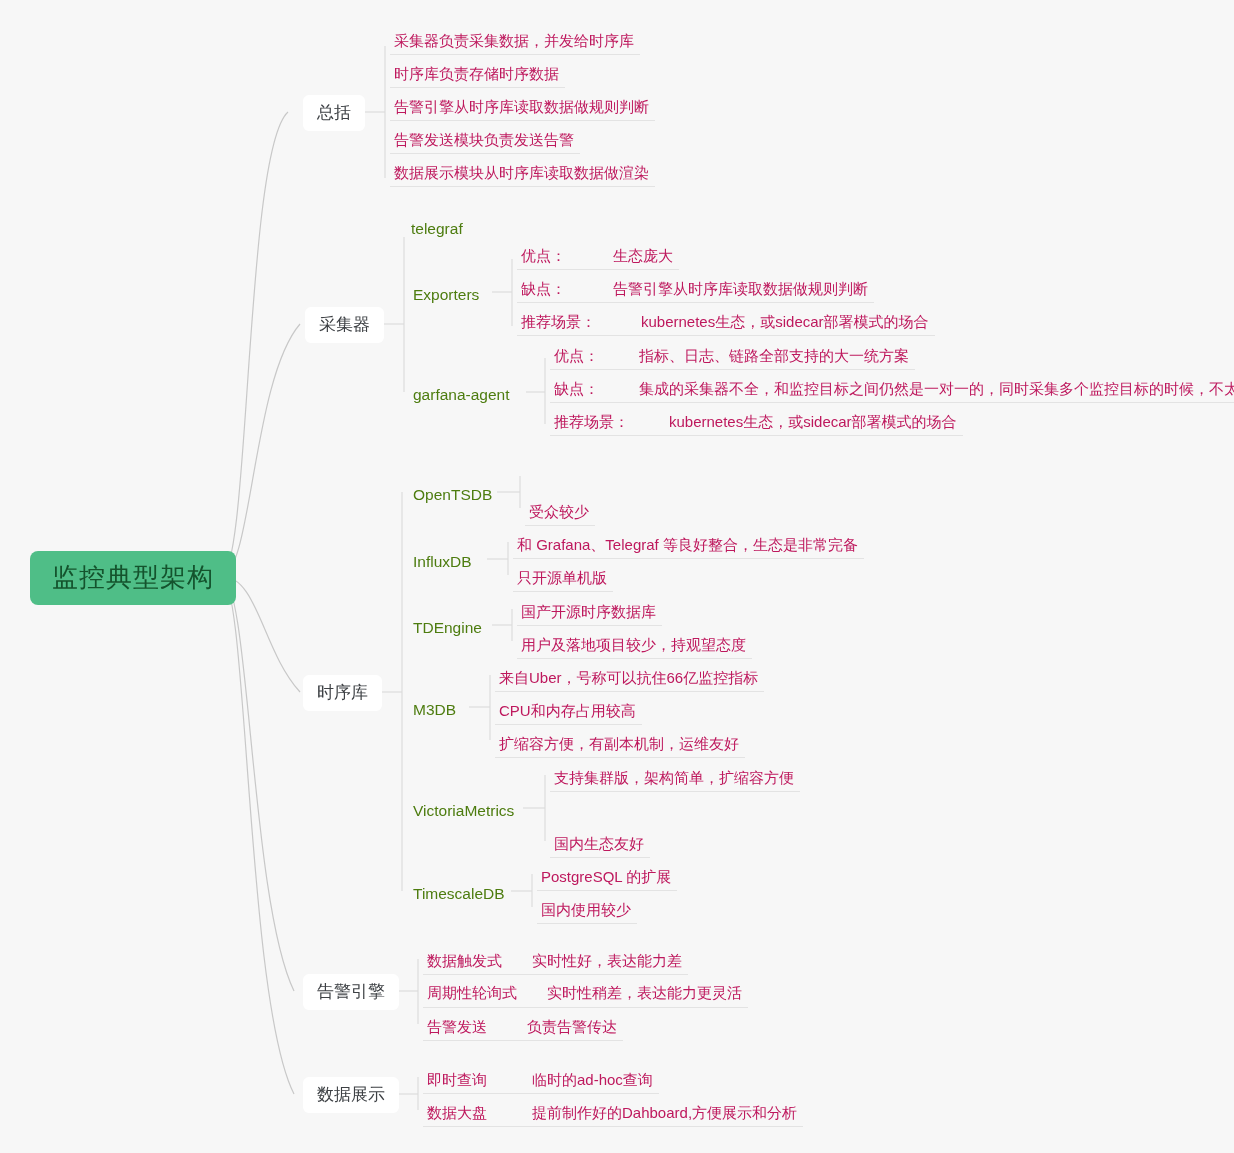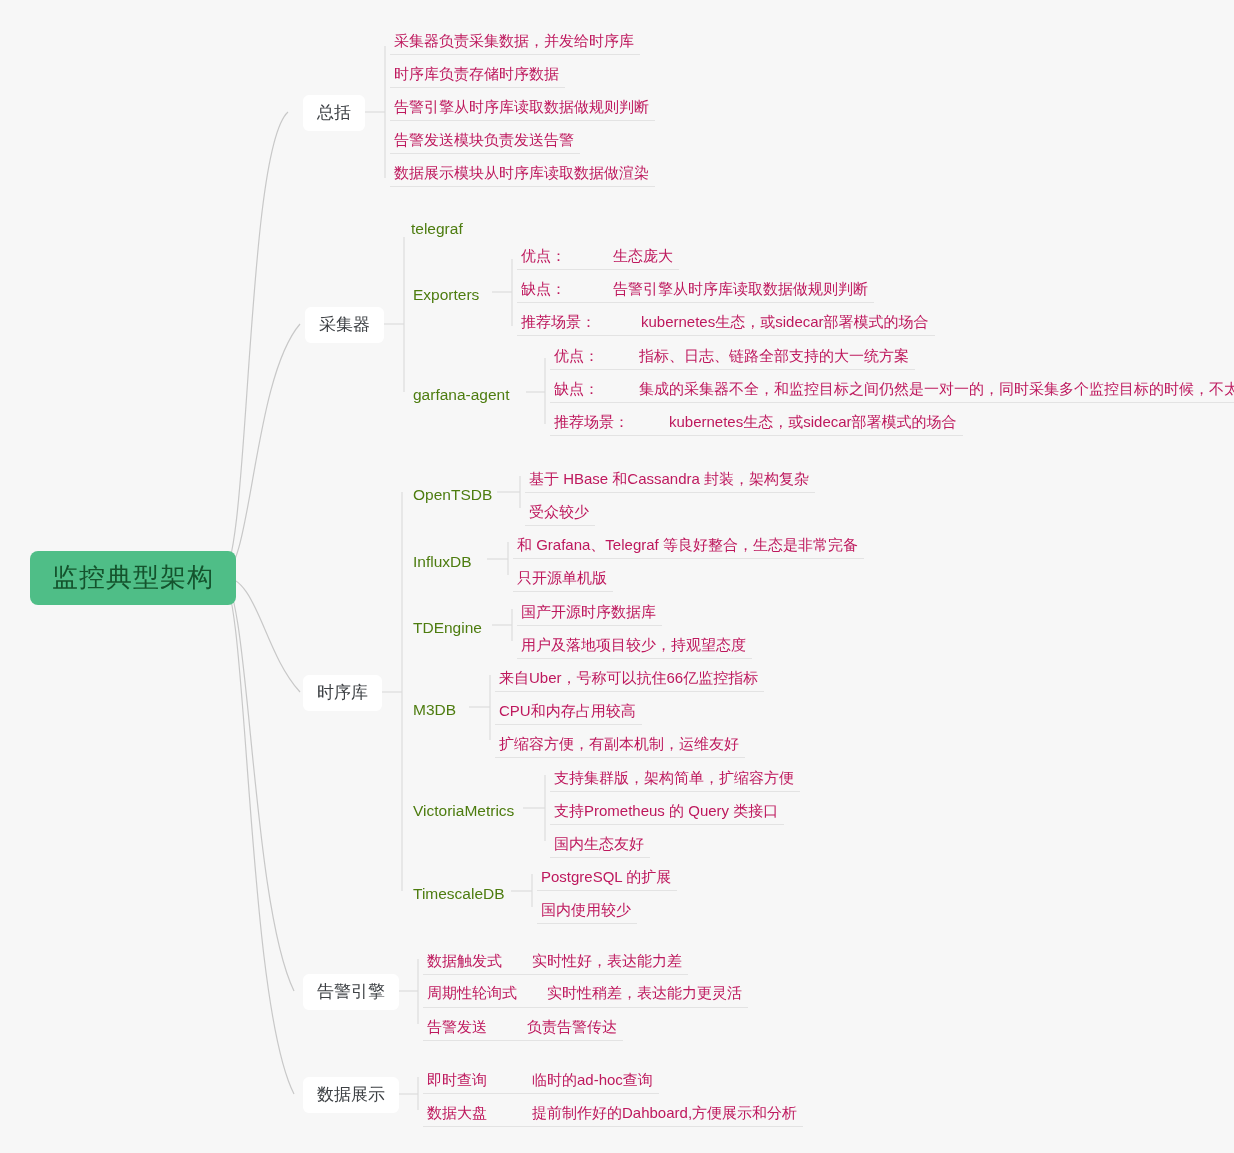--- a/index.html
+++ b/index.html
@@ -165,39 +165,37 @@
     <span class="v">集成的采集器不全，和监控目标之间仍然是一对一的，同时采集多个监控目标的时候，不太方便。</span>
   </div>
   <div class="node leaf kv" style="left:550px; top:411px;">
     <span class="k" style="width:115px;">推荐场景：</span>
     <span class="v">kubernetes生态，或sidecar部署模式的场合</span>
   </div>
 
   <div class="node lvl1" style="left:303px; top:675px;">时序库</div>
 
   <div class="node lvl2" style="left:411px; top:484px;">OpenTSDB</div>
-  <div class="node leaf" style="left:525px; top:468px;">基于 HBase 和Cassandra 封装，架构复杂</div>
   <div class="node leaf" style="left:525px; top:501px;">受众较少</div>
 
   <div class="node lvl2" style="left:411px; top:551px;">InfluxDB</div>
   <div class="node leaf" style="left:513px; top:534px;">和 Grafana、Telegraf 等良好整合，生态是非常完备</div>
   <div class="node leaf" style="left:513px; top:567px;">只开源单机版</div>
 
   <div class="node lvl2" style="left:411px; top:617px;">TDEngine</div>
   <div class="node leaf" style="left:517px; top:601px;">国产开源时序数据库</div>
   <div class="node leaf" style="left:517px; top:634px;">用户及落地项目较少，持观望态度</div>
 
   <div class="node lvl2" style="left:411px; top:699px;">M3DB</div>
   <div class="node leaf" style="left:495px; top:667px;">来自Uber，号称可以抗住66亿监控指标</div>
   <div class="node leaf" style="left:495px; top:700px;">CPU和内存占用较高</div>
   <div class="node leaf" style="left:495px; top:733px;">扩缩容方便，有副本机制，运维友好</div>
 
   <div class="node lvl2" style="left:411px; top:800px;">VictoriaMetrics</div>
   <div class="node leaf" style="left:550px; top:767px;">支持集群版，架构简单，扩缩容方便</div>
-  <div class="node leaf" style="left:550px; top:800px;">支持Prometheus 的 Query 类接口</div>
   <div class="node leaf" style="left:550px; top:833px;">国内生态友好</div>
 
   <div class="node lvl2" style="left:411px; top:883px;">TimescaleDB</div>
   <div class="node leaf" style="left:537px; top:866px;">PostgreSQL 的扩展</div>
   <div class="node leaf" style="left:537px; top:899px;">国内使用较少</div>
 
   <div class="node lvl1" style="left:303px; top:974px;">告警引擎</div>
   <div class="node leaf kv" style="left:423px; top:950px;">
     <span class="k" style="width:105px;">数据触发式</span>
     <span class="v">实时性好，表达能力差</span>

